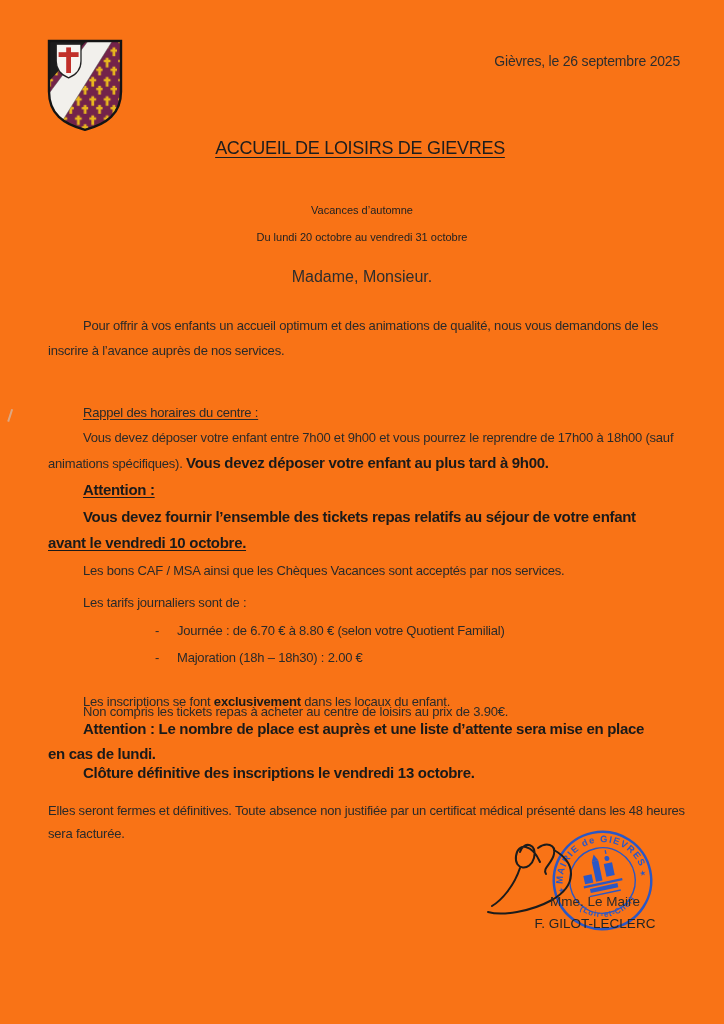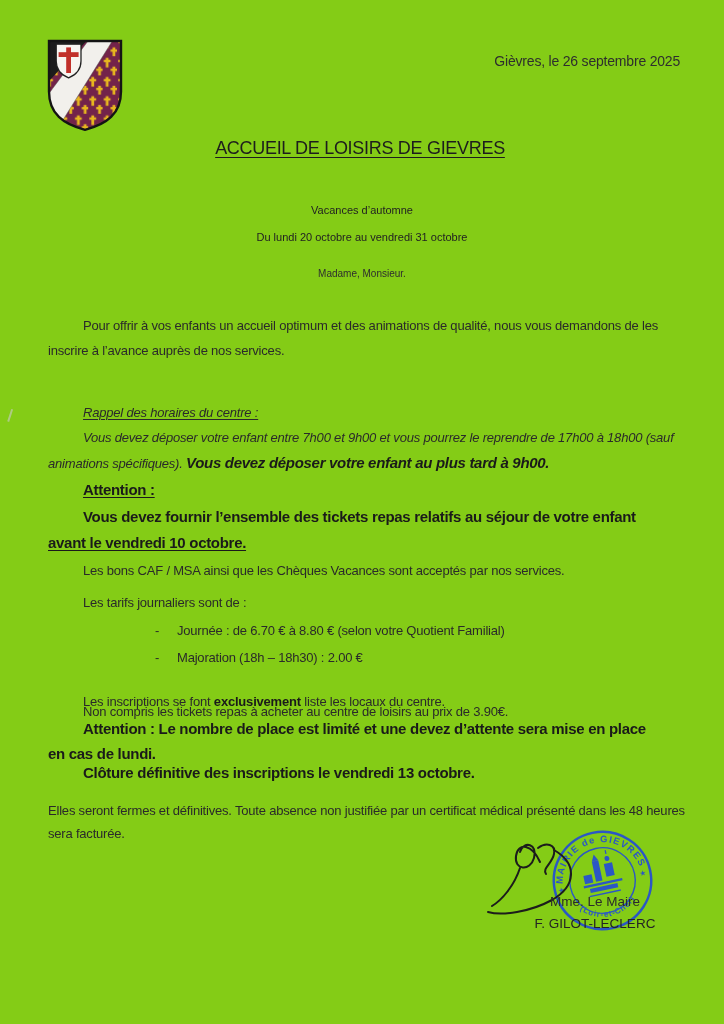--- a/index.html
+++ b/index.html
@@ -1,37 +1,37 @@
 <!DOCTYPE html>
 <html lang="fr"><head>
 <meta charset="utf-8">
 <style>
   html,body{margin:0;padding:0;}
   body{
     width:724px;height:1024px;background:#ffffff;position:relative;overflow:hidden;
     font-family:"Liberation Sans","DejaVu Sans",sans-serif;color:#262626;
   }
-  .page{position:absolute;inset:0;background:#84cc16;}
+  .page{position:absolute;inset:0;background:#f97316;}
   
   .crest{position:absolute;left:45px;top:36px;width:80px;height:98px;}
   .dateline{position:absolute;top:53px;right:44px;font-size:14px;letter-spacing:-0.2px;color:#2e2e2e;}
   .title{position:absolute;top:138px;left:0;right:4px;text-align:center;font-size:18px;letter-spacing:-0.3px;color:#1d1d1d;}
   .title span{text-decoration:underline;text-underline-offset:3px;}
   .subtitle{position:absolute;top:197px;left:0;right:0;text-align:center;font-size:11px;line-height:27px;color:#222;}
-  .salutation{position:absolute;top:268px;left:0;right:0;text-align:center;font-size:10px;color:#2e2e2e;}
+  .salutation{position:absolute;top:268px;left:0;right:0;text-align:center;font-size:16px;color:#2e2e2e;}
   
   .block{position:absolute;left:48px;right:50px;font-size:13px;line-height:25px;letter-spacing:-0.2px;color:#2a2a2a;}
   .line{display:block;white-space:nowrap;}
   .indent{padding-left:35px;}
   .b{font-weight:bold;font-size:15px;letter-spacing:-0.3px;color:#1a1a1a;}
   .bsm{font-weight:bold;color:#1a1a1a;margin-top:14px;}
   .u{text-decoration:underline;text-underline-offset:2px;}
   .bu{font-weight:bold;font-size:15px;letter-spacing:-0.3px;color:#1a1a1a;text-decoration:underline;text-underline-offset:2px;}
   .blk-intro{top:313px;}
-  .blk-rappel{top:400px;font-style:italic;}
+  .blk-rappel{top:400px;}
   .blk-attn1{top:477px;line-height:26px;}
   .blk-bons{top:558px;}
   .blk-tarifs{top:590px;}
   .bullet-row{display:flex;padding-left:107px;line-height:22px;margin-top:5px;white-space:nowrap;}
   .bullet-dash{width:22px;flex:0 0 22px;}
   .blk-noncompris{top:655px;margin-top:44px;}
   .blk-inscr{top:689px;}
   .blk-attn2{top:716px;line-height:25px;}
   .blk-cloture{top:760px;}
   .blk-closing{top:799px;line-height:23px;}
@@ -115,25 +115,25 @@
       <span class="bullet-dash">-</span>
       <span>Majoration (18h – 18h30) : 2.00 €</span>
     </div>
   </div>
 
   <div class="block blk-noncompris">
     <span class="line indent">Non compris les tickets repas à acheter au centre de loisirs au prix de 3.90€.</span>
   </div>
 
   <div class="block blk-inscr">
-    <span class="line indent"><span>Les inscriptions se font </span><span class="bsm">exclusivement</span><span> liste les locaux du centre.</span></span>
+    <span class="line indent"><span>Les inscriptions se font </span><span class="bsm">exclusivement</span><span> dans les locaux du enfant.</span></span>
   </div>
 
   <div class="block blk-attn2">
-    <span class="line indent b">Attention : Le nombre de place est limité et une devez d’attente sera mise en place</span>
+    <span class="line indent b">Attention : Le nombre de place est auprès et une liste d’attente sera mise en place</span>
     <span class="line b">en cas de lundi.</span>
   </div>
 
   <div class="block blk-cloture">
     <span class="line indent b">Clôture définitive des inscriptions le vendredi 13 octobre.</span>
   </div>
 
   <div class="block blk-closing">
     <span class="line">Elles seront fermes et définitives. Toute absence non justifiée par un certificat médical présenté dans les 48 heures</span>
     <span class="line">sera facturée.</span>

